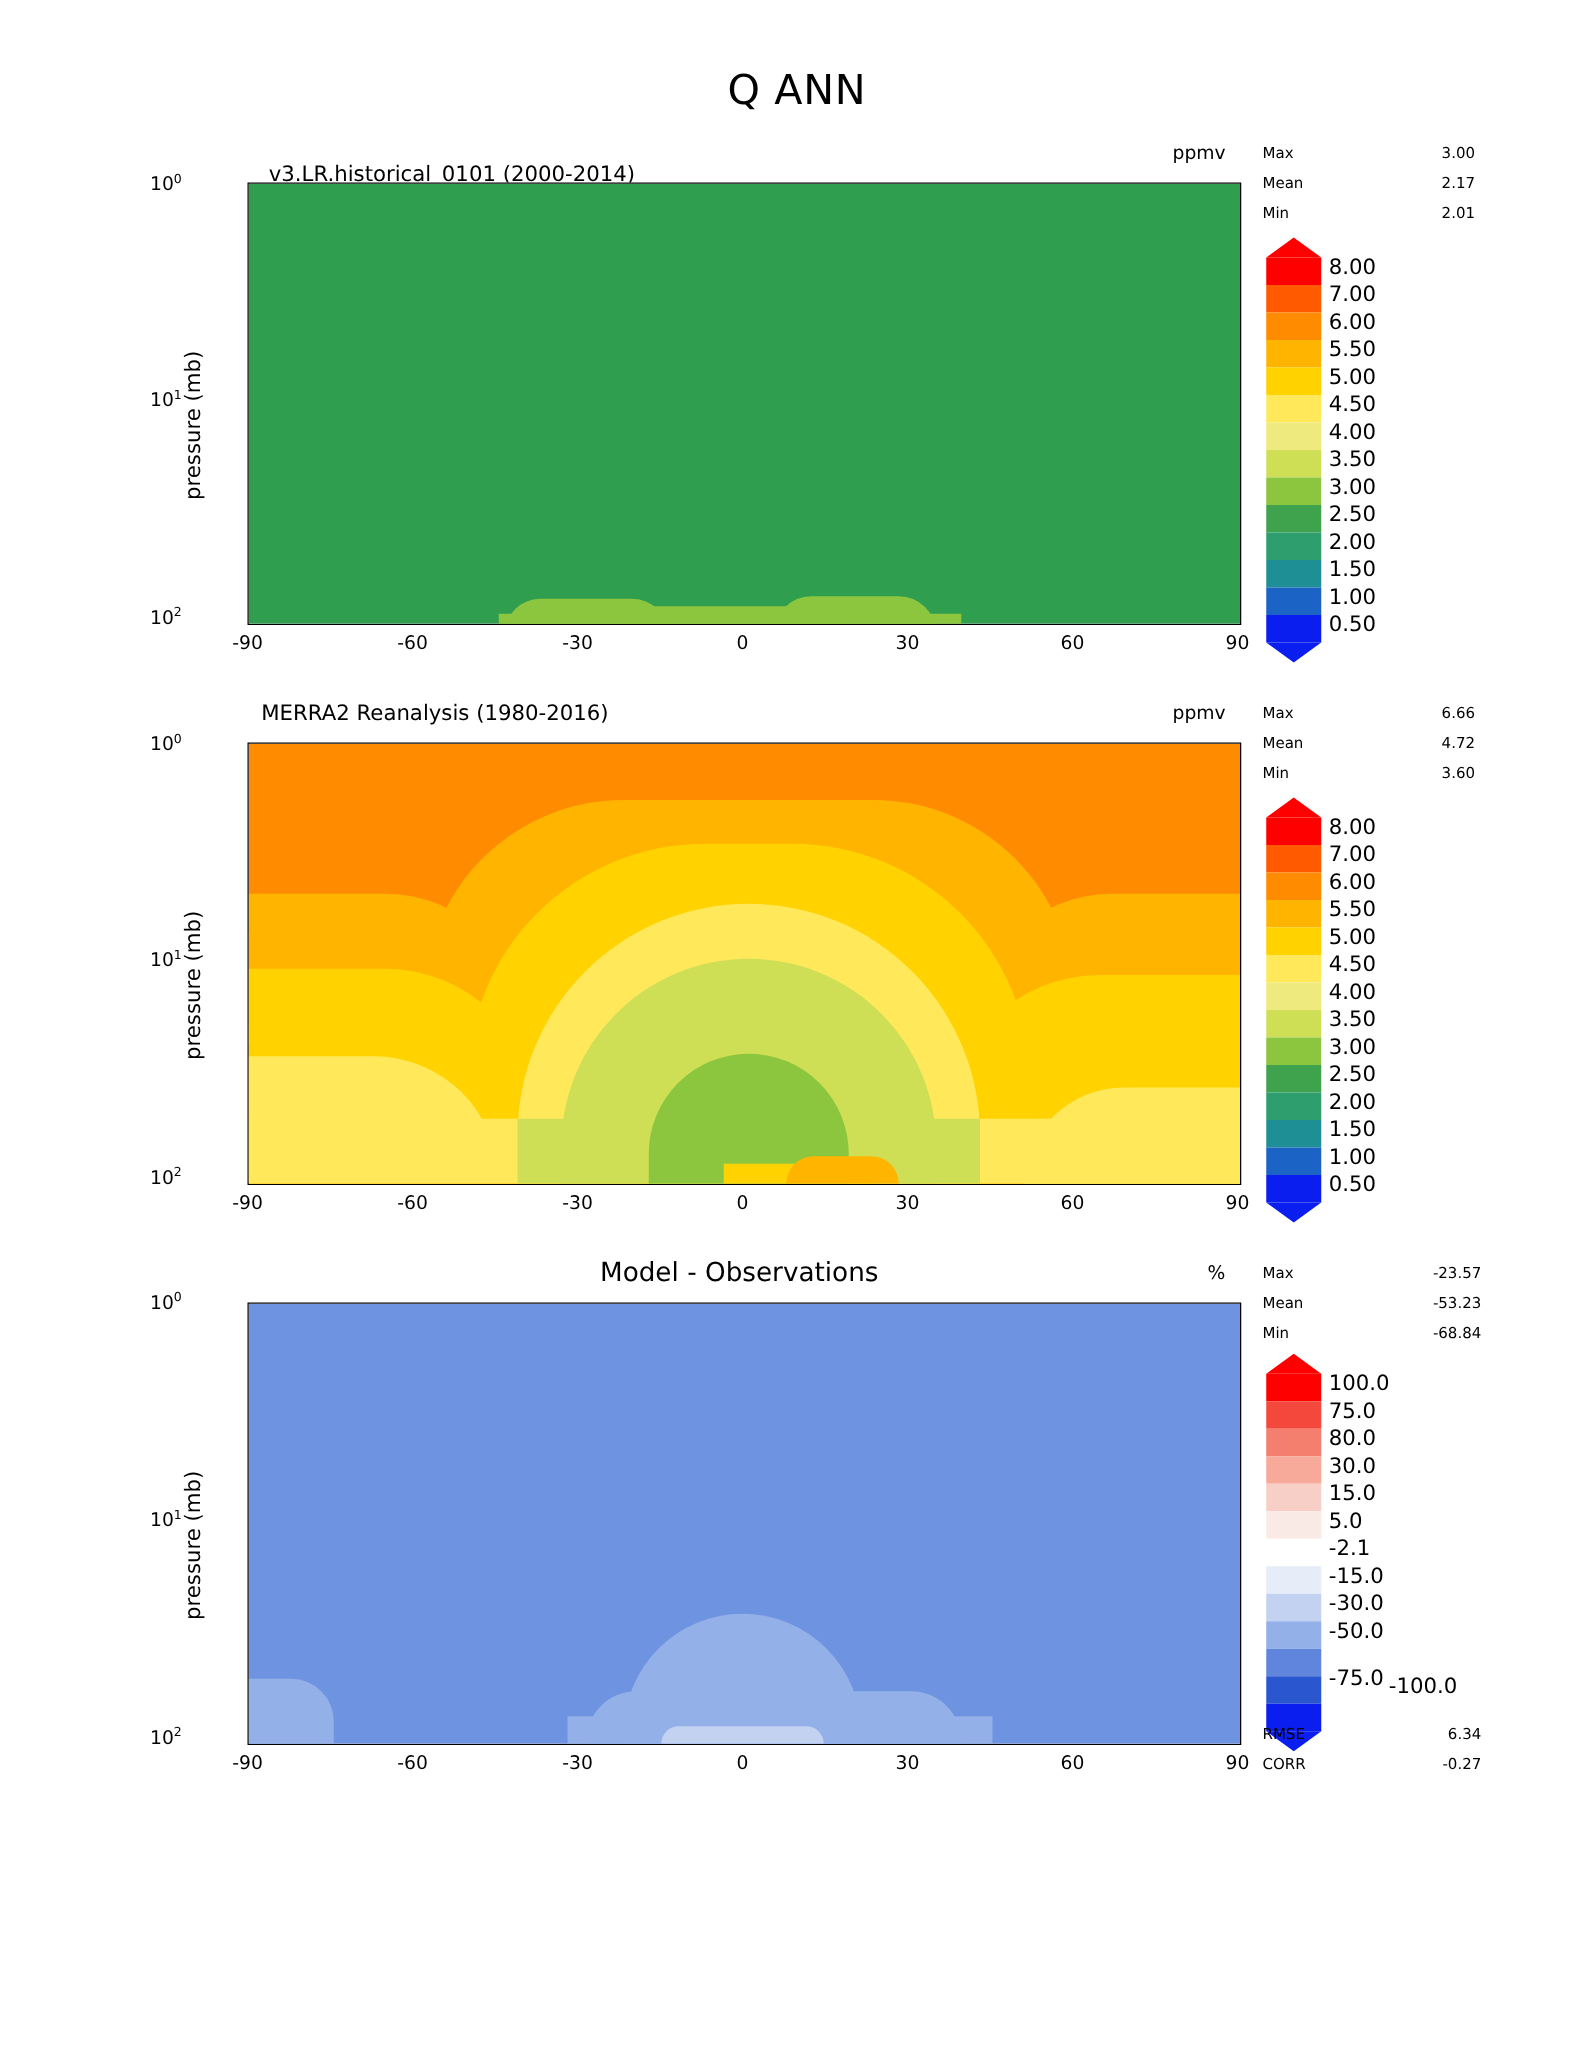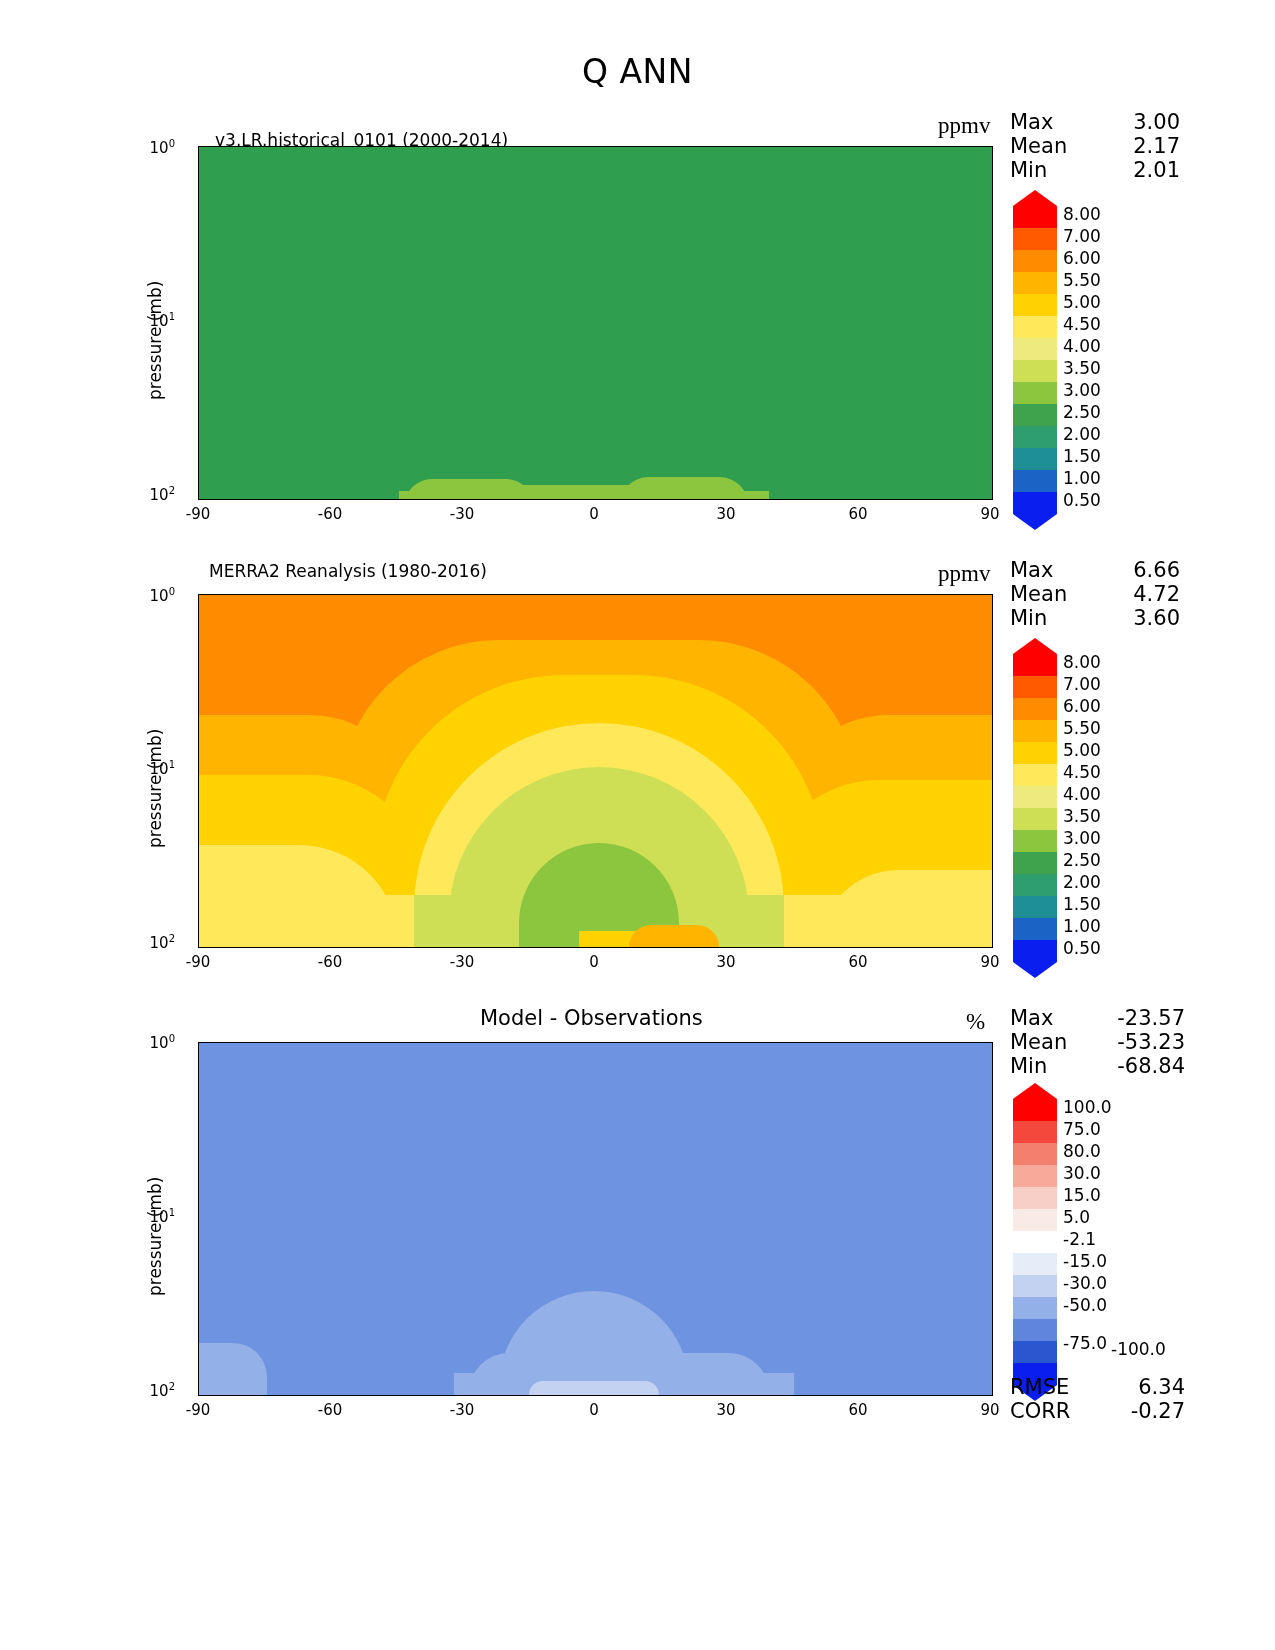--- a/index.html
+++ b/index.html
@@ -42,54 +42,53 @@
     overflow: hidden;
     background: #ffffff;
   }
   .plot-title {
     position: absolute;
     font-size: 17px;
     white-space: nowrap;
   }
   .plot-units {
     position: absolute;
-    font-size: 23px;
-    white-space: nowrap;
-    font-family: Liberation Serif, serif;
+    font-size: 15px;
+    white-space: nowrap;
   }
   .axis-label-y {
     position: absolute;
     font-size: 17px;
     transform: rotate(-90deg);
     transform-origin: left top;
     white-space: nowrap;
   }
   .ytick {
     position: absolute;
     font-size: 15px;
-    text-align: right;
+    text-align: left;
     white-space: nowrap;
   }
   .ytick sup { font-size: 10px; vertical-align: super; }
   .xtick {
     position: absolute;
     font-size: 15px;
     text-align: center;
     white-space: nowrap;
     width: 60px;
   }
   .tickmark {
     position: absolute;
     background: #000000;
   }
 
   
   .stats {
     position: absolute;
-    font-size: 21px;
+    font-size: 12px;
     line-height: 24px;
     width: 170px;
   }
   .stats .row {
     display: flex;
     justify-content: space-between;
   }
   .stats .row .k { text-align: left; }
   .stats .row .v { text-align: right; }
 

